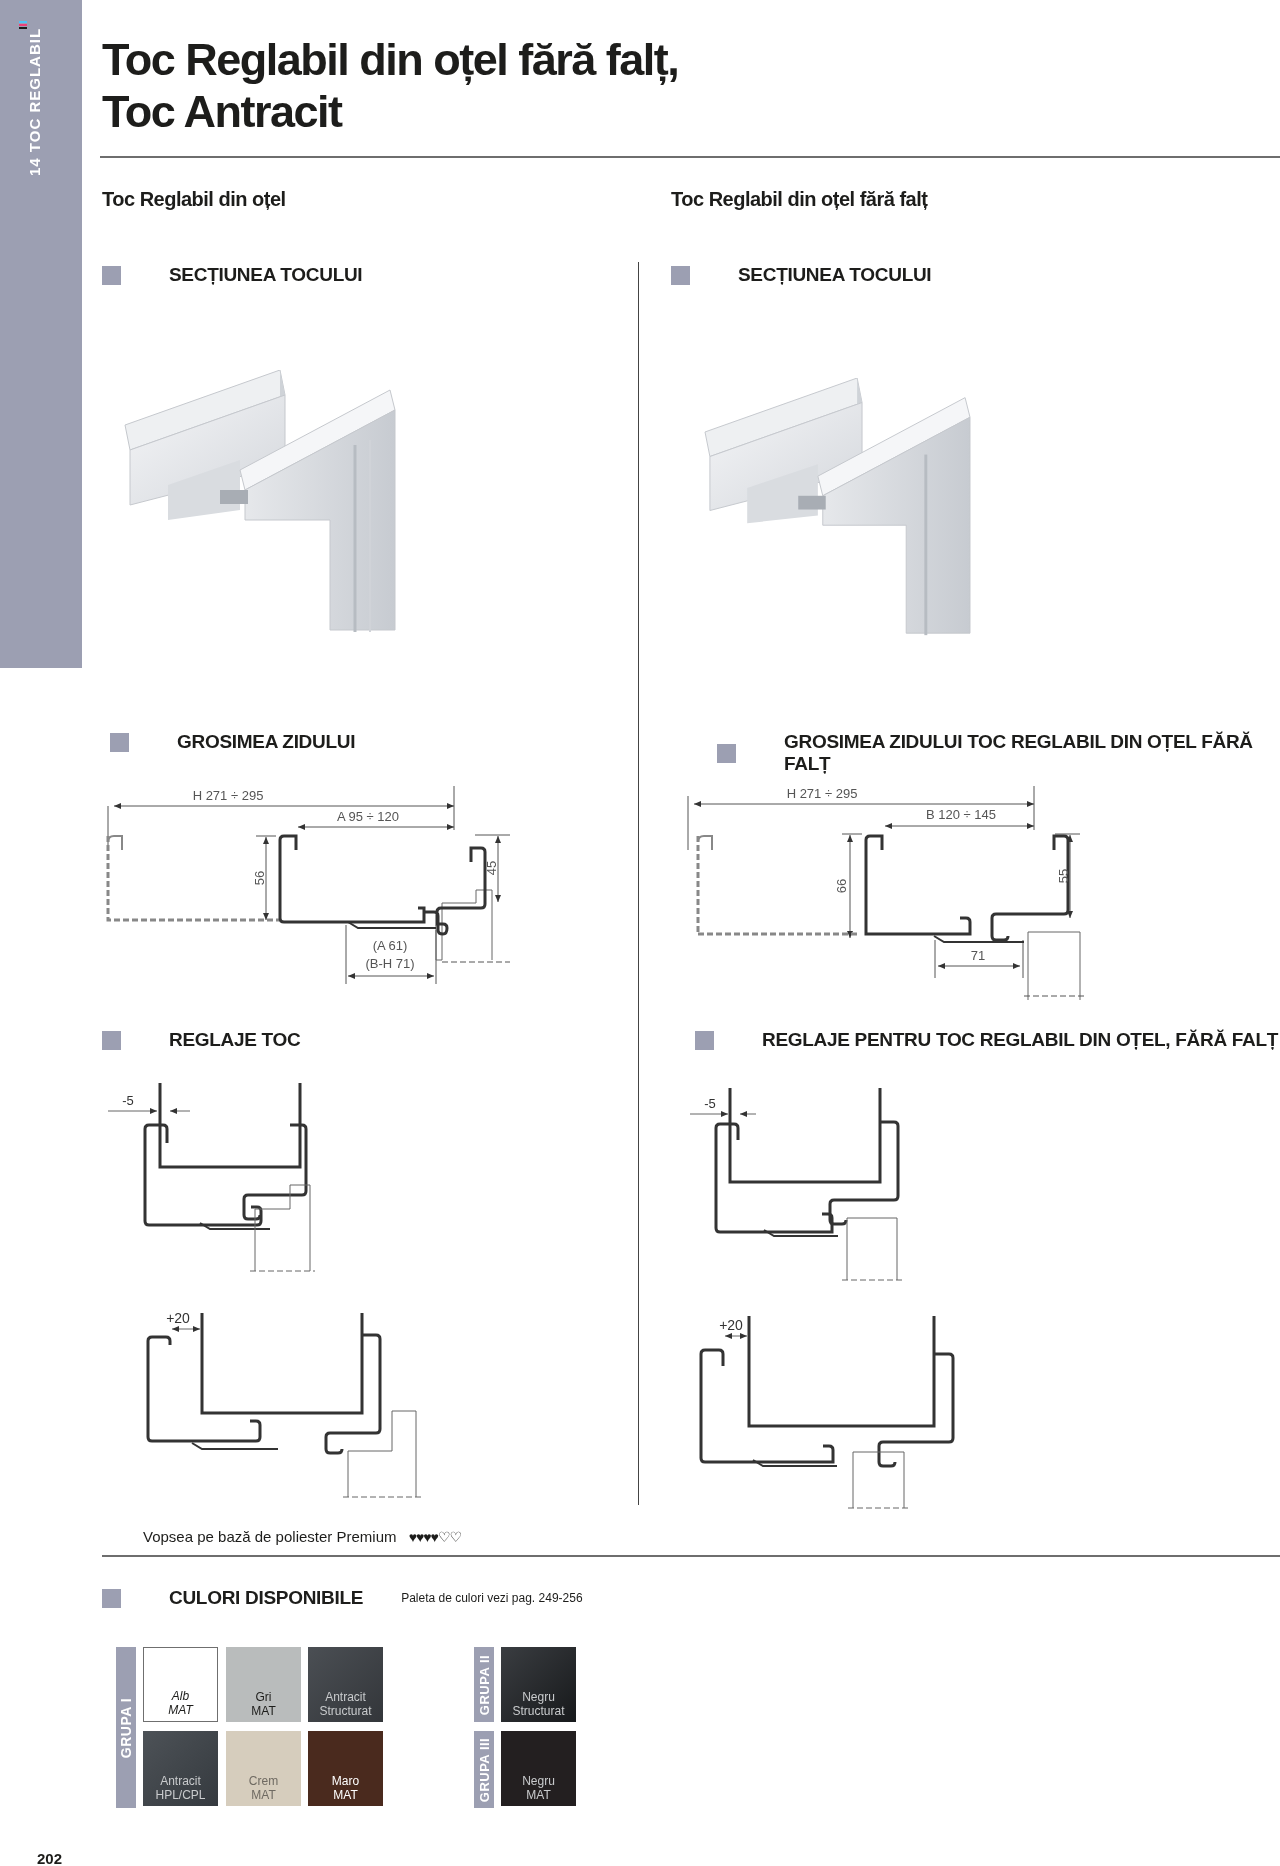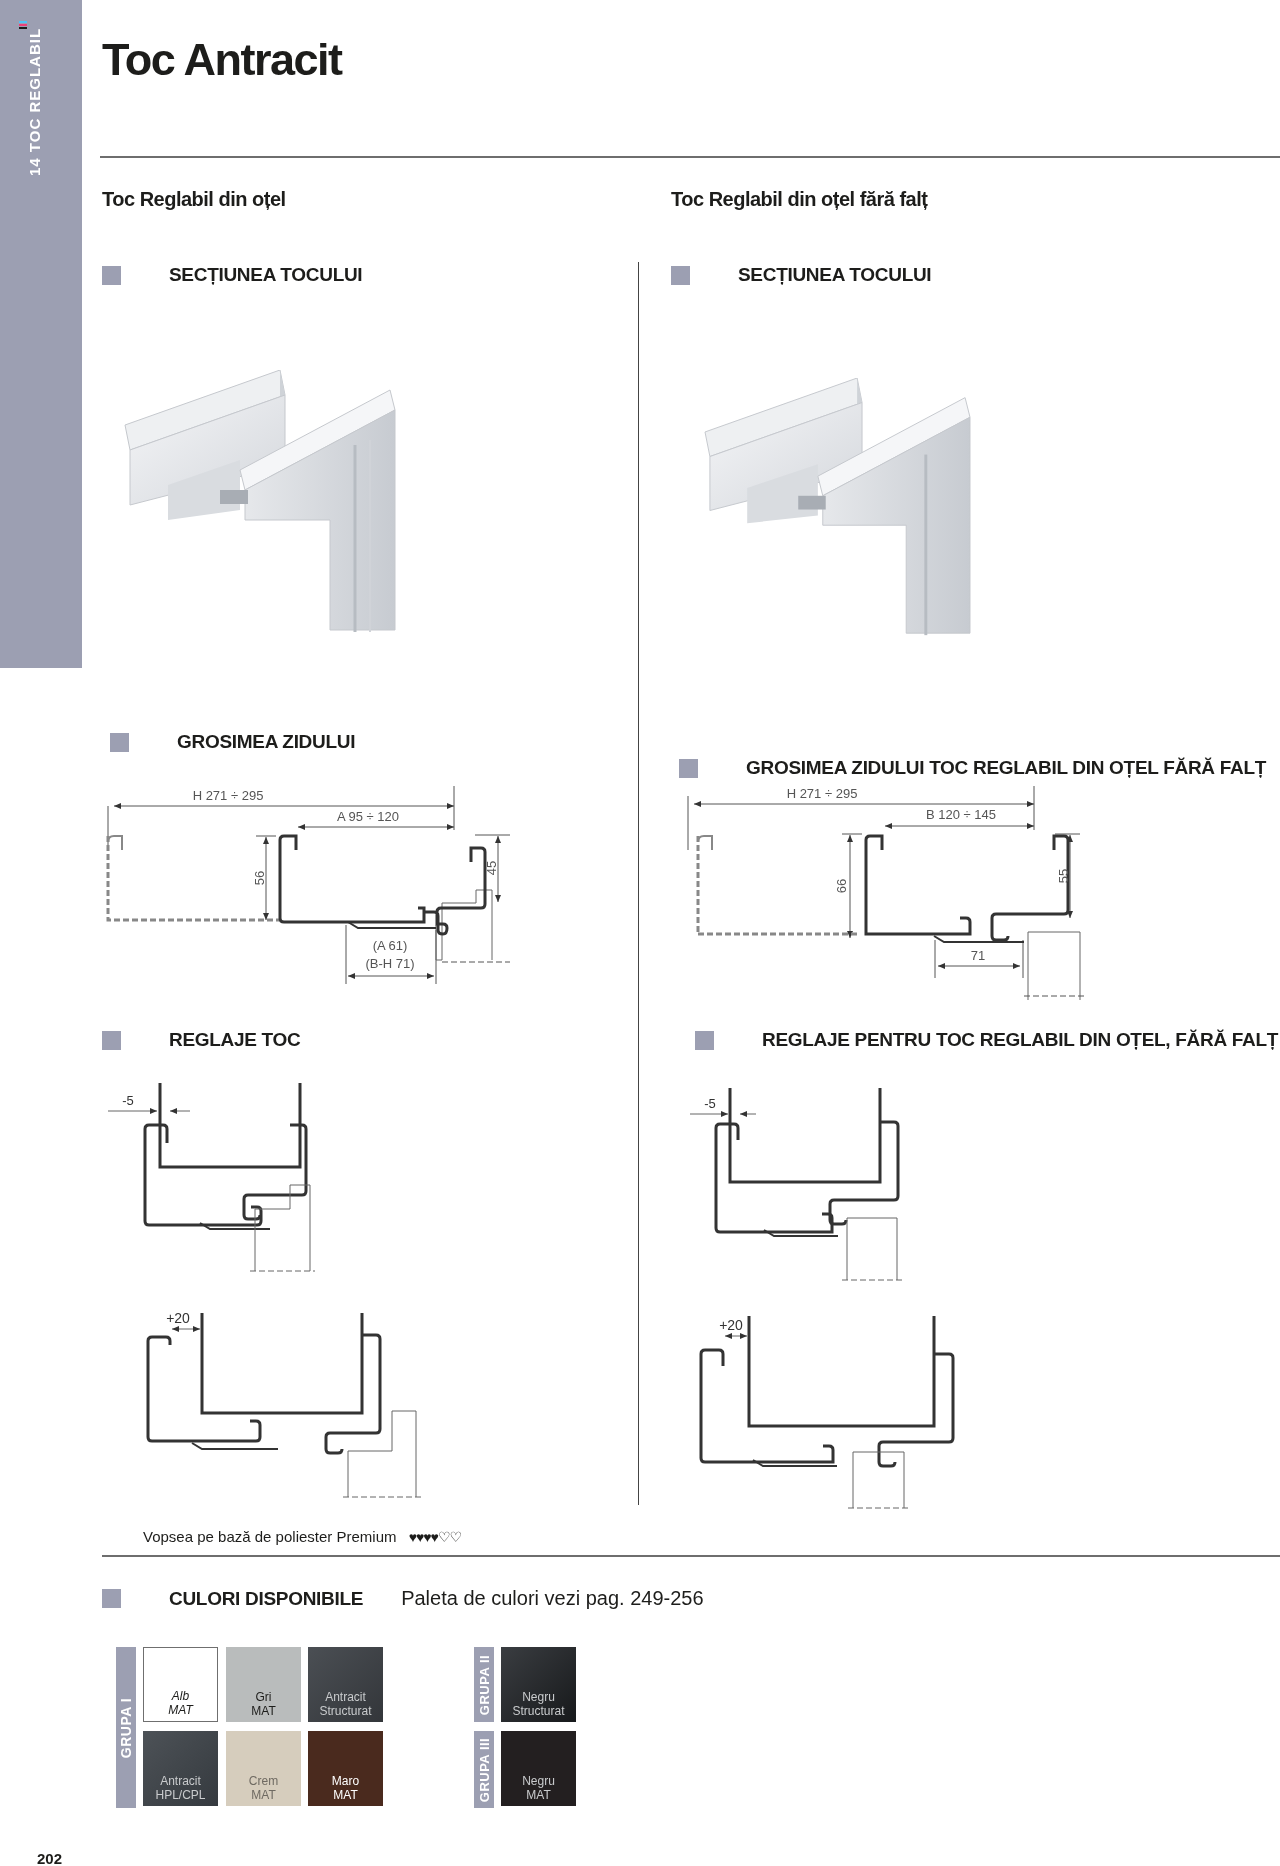--- a/index.html
+++ b/index.html
@@ -31,20 +31,21 @@
 <div class="abs sidebar">
   <div class="abs side-mark">
     <span style="background:#4fc3f7"></span>
       <span style="background:#ec407a"></span>
       <span style="background:#1d1d1b"></span>
   </div>
   <div class="side-text">14  TOC REGLABIL</div>
 </div>
 
 <div class="abs title">
+  <div>Toc Reglabil din oțel fără falț,</div>
   <div>Toc Antracit</div>
 </div>
 <div class="abs hr" style="left:100px; top:156px; width:1180px;"></div>
 
 <div class="abs subhead" style="left:102px; top:188px;">Toc Reglabil din oțel</div>
 <div class="abs subhead" style="left:671px; top:188px;">Toc Reglabil din oțel fără falț</div>
 
 <div class="abs vdiv"></div>
 
 <div class="abs sec" style="left:102px; top:264px;">
@@ -86,21 +87,21 @@
   <polygon points="120,100 270,20 275,40 125,120" fill="#f5f6f8" stroke="#c5c8cd"></polygon>
   <polygon points="125,120 275,40 275,260 210,260 210,150 125,150" fill="url(#gB)" stroke="#c5c8cd"></polygon>
   <rect x="100" y="120" width="28" height="14" fill="#a8adb4"></rect>
   <line x1="230" y1="78" x2="230" y2="262" stroke="#b7bcc2" stroke-width="3"></line>
 </svg>
 
 <div class="abs sec" style="left:110px; top:731px;">
   <span class="sq"></span>
   <span>GROSIMEA ZIDULUI</span>
 </div>
-<div class="abs sec" style="left:679px; top:731px;margin-top:26px;">
+<div class="abs sec" style="left:717px; top:731px;">
   <span class="sq"></span>
   <span>GROSIMEA ZIDULUI TOC REGLABIL DIN OȚEL FĂRĂ FALȚ</span>
 </div>
 
 <svg class="abs" style="left:100px; top:780px;" width="530" height="220" viewBox="0 0 530 220">
   <defs>
     <marker id="arr" markerWidth="8" markerHeight="8" refX="7" refY="4" orient="auto-start-reverse">
         <path d="M0,1 L7,4 L0,7 z" fill="#333"></path>
       </marker>
   </defs>
@@ -227,21 +228,21 @@
     <line x1="40" y1="26" x2="62" y2="26" marker-start="url(#arr)" marker-end="url(#arr)"></line>
   </g>
   <text x="46" y="20" font-size="14" fill="#333" text-anchor="middle">+20</text>
 </svg>
 
 <div class="abs hr" style="left:102px; top:1555px; width:1178px;"></div>
 
 <div class="abs sec" style="left:102px; top:1587px;">
   <span class="sq"></span>
   <span>CULORI DISPONIBILE</span>
-  <span style="font-weight:normal; font-size:20px; margin-left:5px; letter-spacing:0;">Paleta de culori vezi pag. 249-256</span>
+  <span style="font-weight:normal; font-size:12px; margin-left:5px; letter-spacing:0;">Paleta de culori vezi pag. 249-256</span>
 </div>
 <div class="abs" style="left:143px; top:1528px; font-size:15px; font-weight:normal;">
   <span>Vopsea pe bază de poliester Premium</span>
   <span style="margin-left:8px; font-size:14px; letter-spacing:-1px;">♥♥♥♥♡♡</span>
 </div>
 
 <div class="grp" style="left:116px; top:1647px; height:161px;">
   <span>GRUPA I</span>
 </div>
 <div class="swatch" style="left:143px; top:1647px; border:1px solid #6f6f6f;font-style:italic;">

